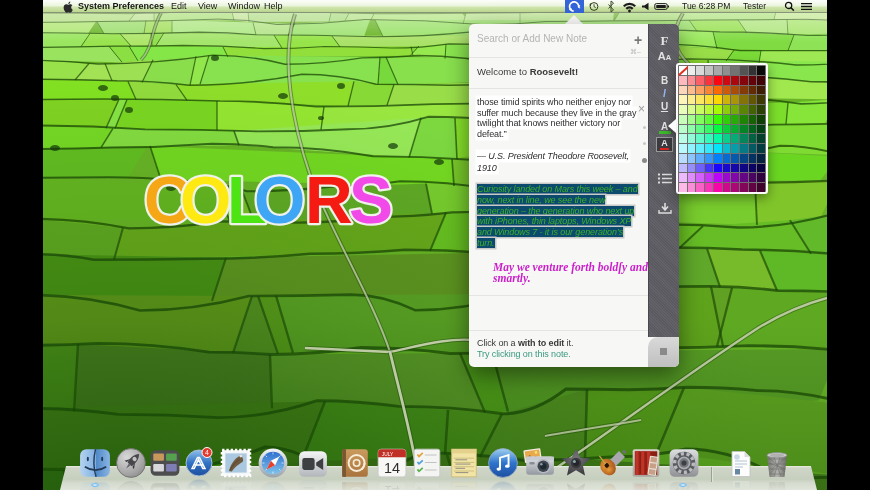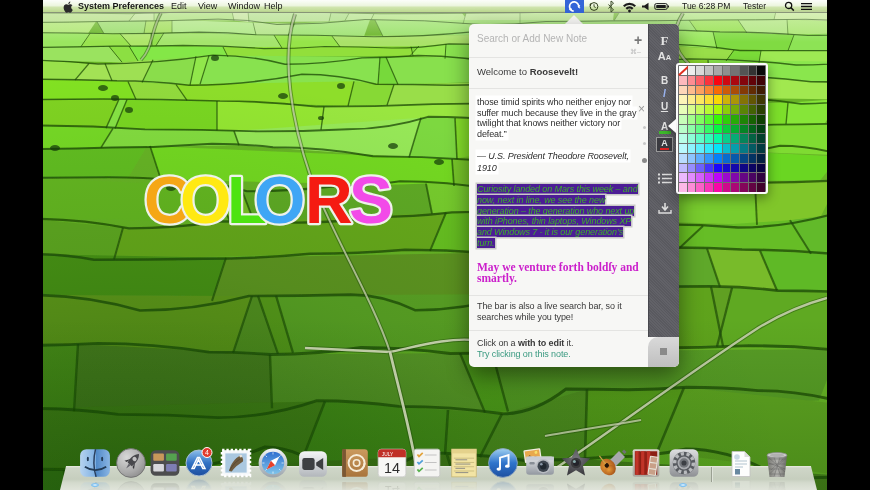--- a/index.html
+++ b/index.html
@@ -17,21 +17,21 @@
 #parrow{position:absolute;left:565px;top:15px;width:0;height:0;border-left:9px solid transparent;border-right:9px solid transparent;border-bottom:9px solid #fafaf8;}
 #panel{position:absolute;left:469px;top:24px;width:210px;height:343px;background:#f7f7f5;border-radius:5px;box-shadow:0 8px 22px rgba(0,0,0,0.45);overflow:hidden;}
 #toolbar{position:absolute;right:0;top:0;width:31px;height:313px;background:#5d5d63;border-left:1px solid #48484e;
  background-image:repeating-linear-gradient(45deg,rgba(255,255,255,0.03) 0 1px,rgba(0,0,0,0.04) 1px 2px);}
 #tbtn{position:absolute;right:0;top:313px;width:31px;height:30px;background:linear-gradient(#d9d9d9,#bfbfbf);border-radius:10px 0 5px 0;}
 #tbtn b{position:absolute;left:12px;top:11px;width:7px;height:7px;background:#8a8a8a;}
 .ti{position:absolute;width:31px;text-align:center;color:#e3e3e3;font-weight:bold;}
 #notes{position:absolute;left:0;top:0;width:179px;height:283px;font-size:9px;color:#3a3a3a;letter-spacing:-0.1px;}
 .sep{position:absolute;left:0;width:179px;border-top:1px solid #e4e4e2;}
 .hl{background:#fff;box-shadow:0 0 0 1.5px #fff;}
-.ghl{background:#4c1d95;box-shadow:0 0 0 1.5px #c9c9c7;}
+.ghl{background:#0c4a6e;box-shadow:0 0 0 1.5px #c9c9c7;}
 #palette{position:absolute;left:676px;top:63px;width:92px;height:131px;background:#6e6e6e;border:2px solid #fafafa;border-radius:3px;box-shadow:0 4px 12px rgba(0,0,0,0.4);padding:1px 1px 0 1px;}
 .prow{display:flex;height:8.77px;margin-bottom:1px;gap:1px;}
 .prow b{flex:1;position:relative;}
 .prow b i{position:absolute;left:-2px;top:4px;width:13px;height:1.7px;background:#e03020;transform:rotate(-42deg);}
 #pal-arrow{position:absolute;left:668px;top:119px;width:0;height:0;border-top:7px solid transparent;border-bottom:7px solid transparent;border-right:8px solid #fbfbfb;filter:drop-shadow(-2px 2px 2px rgba(0,0,0,0.3));}
 #dock{position:absolute;left:60px;top:466px;width:757px;height:24px;}
 #shelf{position:absolute;left:0;top:0;width:100%;height:100%;background:linear-gradient(#eaede2 0,#cfd6c8 8%,#c6cebe 55%,#d4dacd 70%,#e0e4da 100%);clip-path:polygon(0.8% 0,99.2% 0,100% 100%,0 100%);}
 #dsep{position:absolute;left:651px;top:1px;width:1px;height:15px;background:#9aa092;box-shadow:1px 0 0 #dfe4da;}
 .di{position:absolute;-webkit-box-reflect:below 1px linear-gradient(to bottom,rgba(0,0,0,0) 60%,rgba(0,0,0,0.22));}
 .di svg{display:block;width:100%;height:100%;}
@@ -728,23 +728,22 @@
    <span style="position:absolute;left:174px;top:118px;width:3px;height:3px;border-radius:50%;background:#c8c8c8;"></span>
    <span style="position:absolute;left:173px;top:134px;width:5px;height:5px;border-radius:50%;background:#8a8a8a;"></span>
    <div style="position:absolute;left:8px;top:160px;line-height:10.8px;color:#3cb02a;font-style:italic;white-space:nowrap;">
     <span class="ghl">Curiosity landed on Mars this week – and</span><br>
     <span class="ghl">now, next in line, we see the new</span><br>
     <span class="ghl">generation – the generation who next up</span><br>
     <span class="ghl">with iPhones, thin laptops, Windows XP</span><br>
     <span class="ghl">and Windows 7 - it is our generation’s</span><br>
     <span class="ghl">turn.</span>
    </div>
-   <div style="position:absolute;left:8px;top:238px;line-height:11px;color:#cb1fcb;font-family:'Liberation Serif',serif;font-weight:bold;font-size:11.5px;letter-spacing:0;">May we venture forth boldſy and<br>smartly.</div>
+   <div style="position:absolute;left:24px;top:238px;line-height:11px;color:#cb1fcb;font-family:'Liberation Serif',serif;font-weight:bold;font-style:italic;font-size:11.5px;letter-spacing:0;">May we venture forth boldſy and<br>smartly.</div>
    <div class="sep" style="top:271px;"></div>
-   <div style="position:absolute;left:8px;top:277px;line-height:10.5px;">The bar is also a live search bar, so it<br>searches while you type!</div>
    <div class="sep" style="top:306px;"></div>
    <div style="position:absolute;left:8px;top:314px;line-height:10.5px;">Click on a <b>with to edit</b> it.<br><span style="color:#3a9a80;">Try clicking on this note.</span></div>
   </div>
   <div id="toolbar">
    <div class="ti" style="top:9px;font-family:'Liberation Serif',serif;font-size:13px;">F</div>
    <div class="ti" style="top:26px;font-size:11px;">A<span style="font-size:7.5px;">A</span></div>
    <div class="ti" style="top:51px;font-size:10px;">B</div>
    <div class="ti" style="top:64px;font-style:italic;font-size:10px;color:#9ab4f0;">I</div>
    <div class="ti" style="top:77px;font-size:10px;text-decoration:underline;">U</div>
    <div class="ti" style="top:97px;font-size:10px;">A<div style="width:12px;height:2.5px;background:#3db82a;margin:-1px auto 0;"></div></div>

